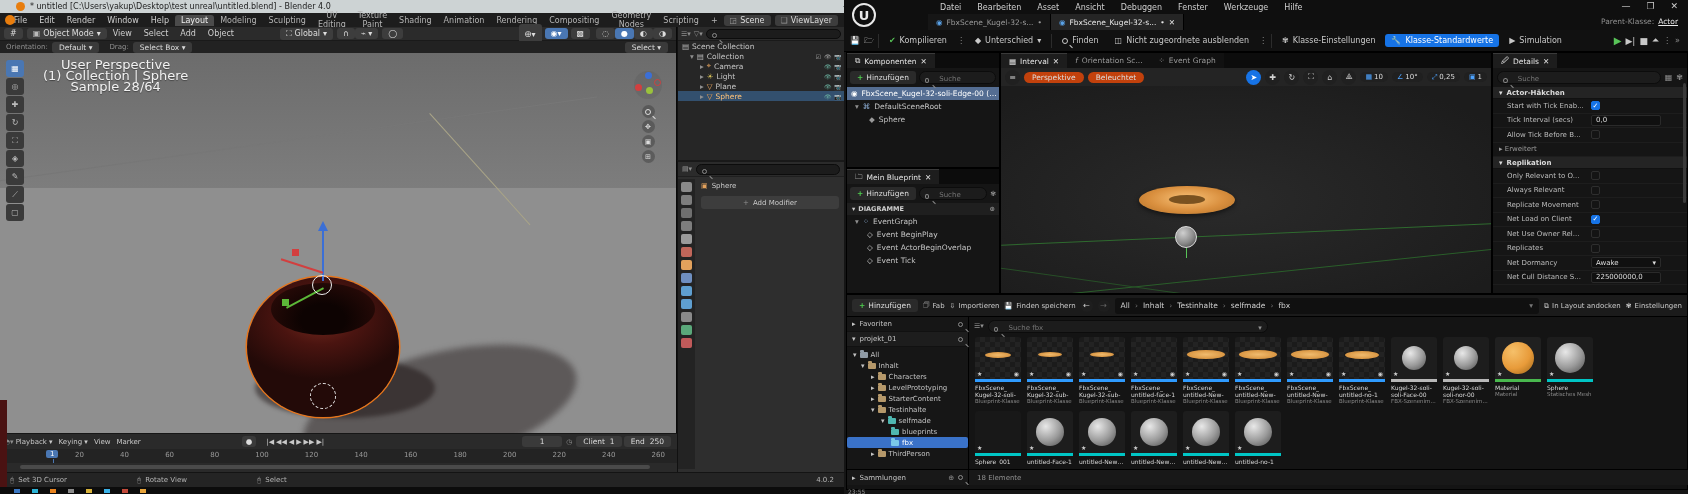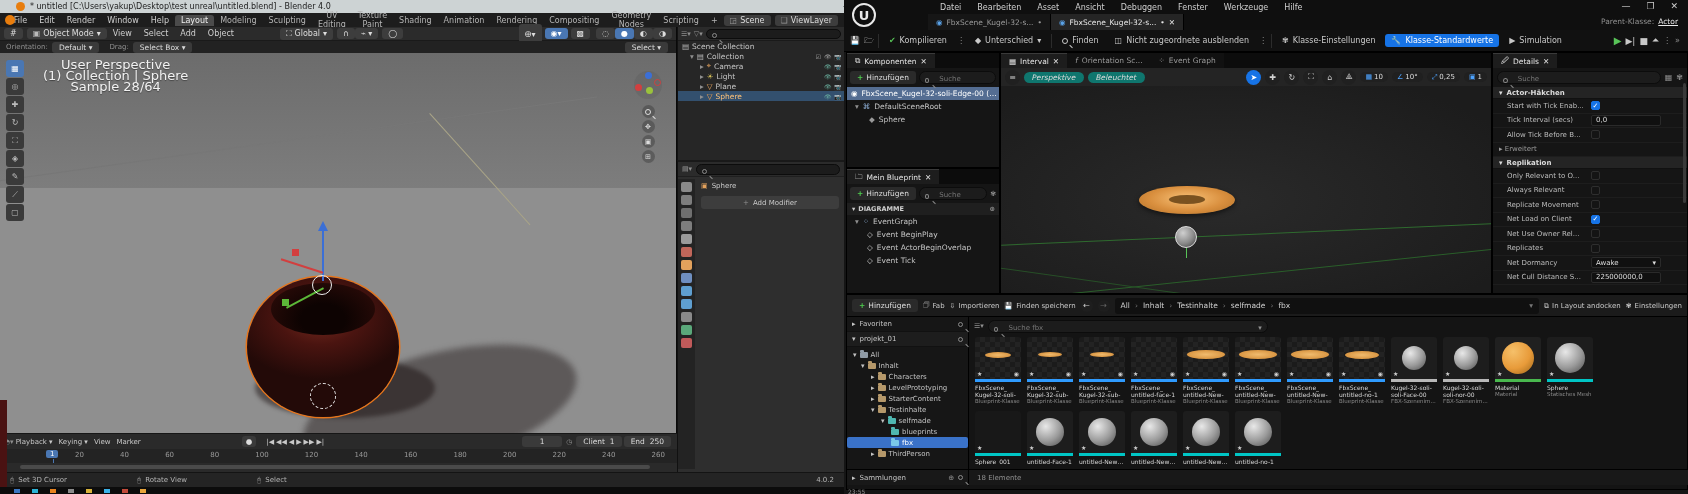--- a/index.html
+++ b/index.html
@@ -56,21 +56,21 @@
   .ptb.act{background:#1d1d1d;color:#e5e5e5;border-top:1px solid #3a3a3a;}
   .addbtn{display:flex;align-items:center;gap:3px;background:#2a2a2a;border-radius:3px;padding:2px 7px;color:#ddd;font-size:7.5px;}
   .plus{color:#4fd14f;font-weight:bold;}
   .ue-row{display:flex;align-items:center;gap:4px;font-size:7.5px;color:#c5c5c5;height:13px;}
   .dsec{display:flex;align-items:center;gap:4px;background:#242424;color:#ddd;font-weight:bold;font-size:7px;height:12px;padding-left:6px;border-bottom:1px solid #111;}
   .drow{display:flex;align-items:center;font-size:7px;color:#bdbdbd;height:14.5px;border-bottom:1px solid #1d1d1d;padding-left:14px;}
   .drow .lbl{width:84px;}
   .chk{width:9px;height:9px;background:#141414;border:1px solid #2e2e2e;border-radius:2px;display:flex;align-items:center;justify-content:center;font-size:7px;color:#fff;}
   .chk.on{background:#1673e6;border-color:#1673e6;}
   .din{background:#101010;border:1px solid #2a2a2a;border-radius:2px;color:#ddd;font-size:7px;padding:0 4px;height:11px;display:flex;align-items:center;}
-  .vpill{background:#0f766e;border-radius:8px;color:#ddd;font-size:7.5px;padding:1px 8px;font-style:italic;}
+  .vpill{background:#c2410c;border-radius:8px;color:#ddd;font-size:7.5px;padding:1px 8px;}
   .vico{width:15px;height:15px;border-radius:50%;background:#1f1f1fcc;color:#cfcfcf;font-size:8px;display:flex;align-items:center;justify-content:center;}
   .vico.on{background:#1673e6;color:#fff;}
   .snap{display:flex;align-items:center;gap:2px;background:#1f1f1fcc;border-radius:8px;padding:1px 5px;color:#ddd;font-size:7px;}
   .snap .ic{color:#4da3ff;}
   .fold{width:8px;height:6px;border-radius:1px;position:relative;display:inline-block;flex:none;}
   .fold::before{content:"";position:absolute;left:0;top:-2px;width:4px;height:2px;border-radius:1px 1px 0 0;background:inherit;}
   .trow{display:flex;align-items:center;gap:3px;height:11px;font-size:7px;color:#c2c2c2;}
   .trow.sel{background:#3a72c8;color:#fff;border-radius:2px;}
   .tile{position:absolute;width:46px;}
   .thumb{width:46px;height:42px;border-radius:3px 3px 0 0;background:

